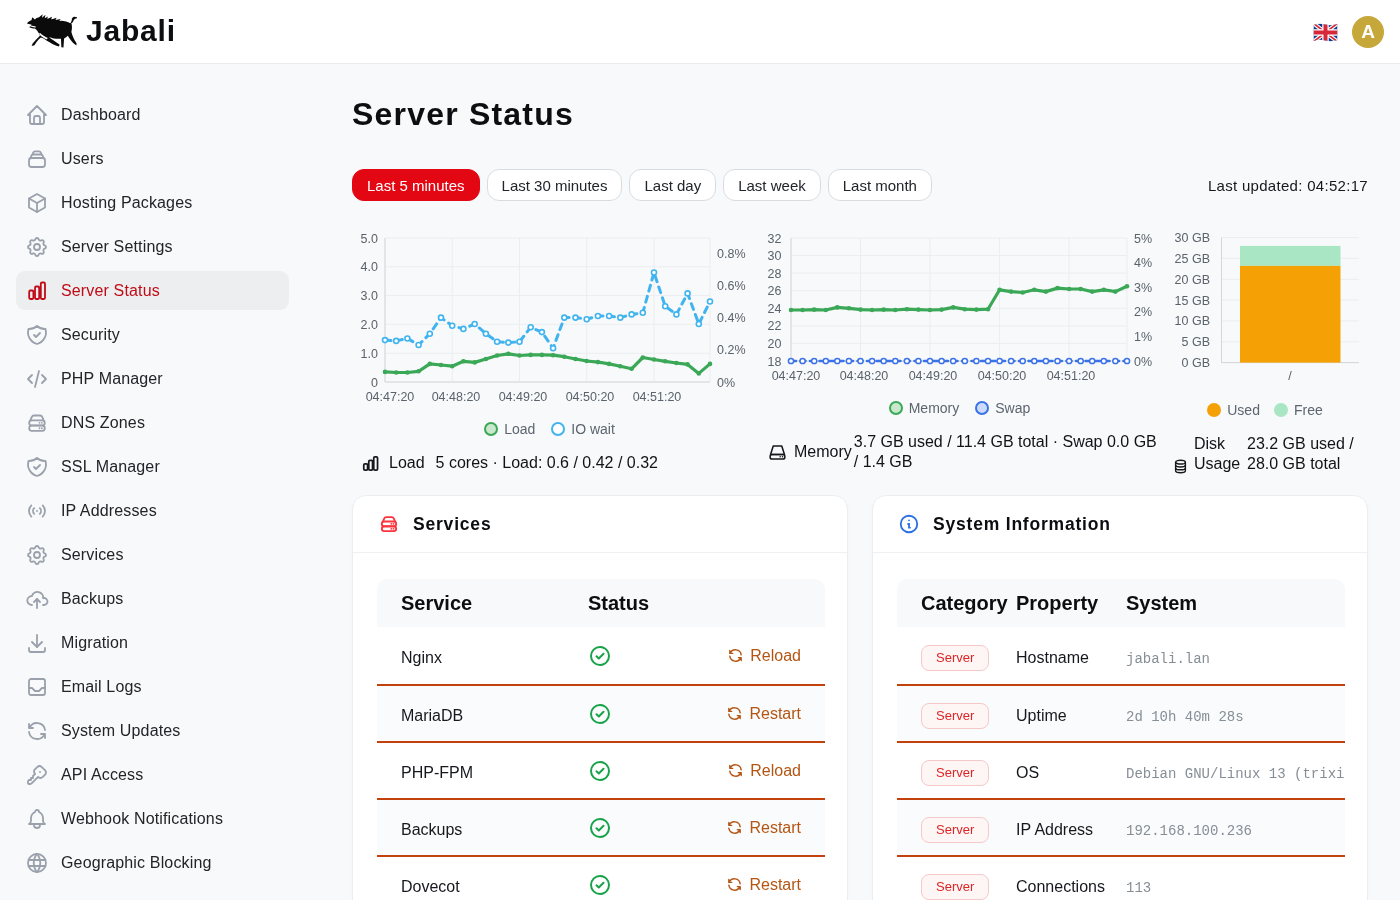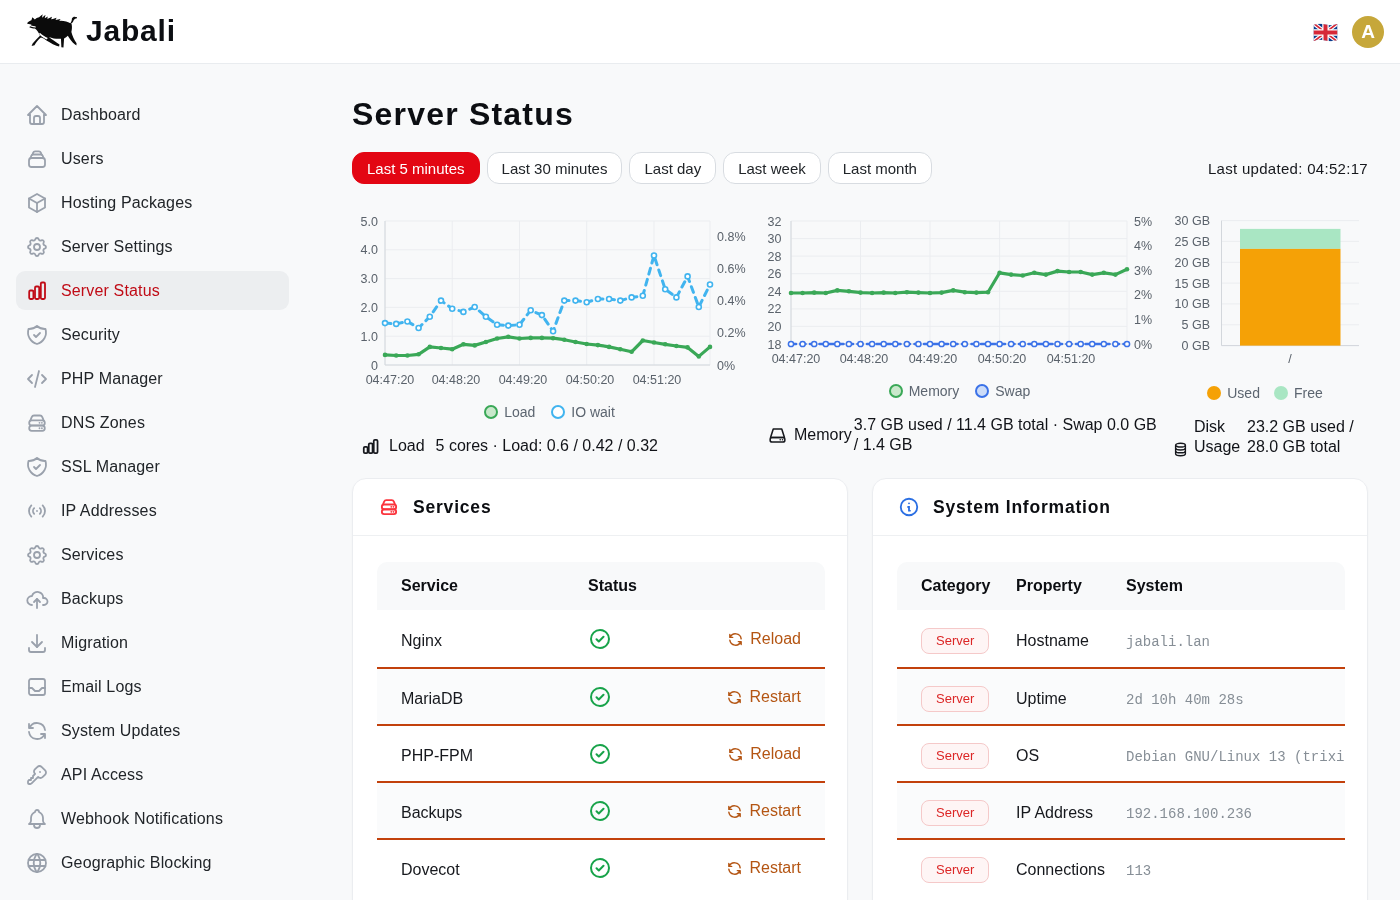--- a/index.html
+++ b/index.html
@@ -11,46 +11,46 @@
 .brand-name { font-size:30px; font-weight:bold; letter-spacing:0.8px; color:#0c0e12; margin-left:9px; }
 .top-right { position:absolute; right:16px; top:0; height:64px; display:flex; align-items:center; gap:14px; }
 .avatar { width:32px; height:32px; border-radius:50%; background:#c6a73a; color:#fff; font-weight:bold; font-size:19px; display:flex; align-items:center; justify-content:center; }
 .sidebar { position:fixed; top:64px; left:0; width:352px; height:836px; padding-top:31px; }
 .side-item { display:flex; align-items:center; height:39px; width:273px; margin:0 0 5px 16px; border-radius:9px; padding-left:9px; font-size:16px; letter-spacing:0.15px; color:#212529; }
 .side-item svg { width:24px; height:24px; margin-right:12px; stroke:#9aa1ac; stroke-width:1.8; }
 .side-item.active { background:#eceef0; color:#c00b16; }
 .side-item.active svg { stroke:#c00b16; }
 .main { position:absolute; left:352px; top:64px; width:1016px; }
 h1 { font-size:32px; font-weight:bold; letter-spacing:1.2px; color:#0c0e12; margin-top:32px; }
-.controls { display:flex; align-items:center; margin-top:19px; height:32px; }
+.controls { display:flex; align-items:center; margin-top:36px; height:32px; }
 .btn { height:32px; padding:0 14px; display:flex; align-items:center; border-radius:12px; border:1px solid #d8dce1; background:#fff; font-size:15px; color:#212529; margin-right:7px; }
 .btn.active { background:#e30613; border-color:#e30613; color:#fff; }
 .updated { margin-left:auto; font-size:15px; letter-spacing:0.3px; color:#16181d; }
 .charts { display:flex; margin-top:30px; height:241px; }
 .chartblock { position:relative; }
 .cb1 { width:395px; margin-right:10px; }
 .cb2 { width:405px; }
 .cb3 { width:206px; }
 .legend { position:absolute; width:100%; display:flex; justify-content:center; gap:16px; font-size:14px; color:#5c6570; }
 .legend span { display:flex; align-items:center; gap:6px; }
 .lchip { width:14px; height:14px; border-radius:50%; display:inline-block; }
 .cfoot { position:absolute; display:flex; font-size:16px; color:#111318; line-height:20px; }
 .cfoot svg { flex:none; }
 .cards { display:flex; gap:24px; margin-top:23px; }
 .card { width:496px; background:#fff; border:1px solid #ebedf0; border-radius:14px; box-shadow:0 1px 2px rgba(0,0,0,0.04); height:520px; }
 .card-head { display:flex; align-items:center; height:57px; padding-left:25px; border-bottom:1px solid #eef0f2; }
 .card-head .ttl { font-size:17.5px; font-weight:bold; letter-spacing:0.8px; margin-left:13px; color:#0c0e12; }
 .card-body { padding:26px 24px 0 24px; }
 table.tbl { width:448px; table-layout:fixed; border-collapse:separate; border-spacing:0; border-radius:10px; overflow:hidden; font-size:16px; }
-.tbl th { background:#f8f9fa; text-align:left; font-size:16px; font-weight:bold; color:#0c0e12; height:48px; padding:0; }
+.tbl th { background:#f8f9fa; text-align:left; font-size:20px; font-weight:bold; color:#0c0e12; height:48px; padding:0; }
 .tbl td { height:57px; padding:4px 0 0 0; border-top:2px solid #c2410c; }
 .tbl tr.alt td { background:#fafbfc; }
 .mono { font-family:"Liberation Mono", monospace; font-size:14px; color:#868e96; white-space:nowrap; }
 .badge { display:inline-block; font-size:13px; color:#dc2626; background:#fef5f5; border:1px solid #f5c9c9; border-radius:8px; padding:4px 14px 5px 14px; }
-.rlink { display:inline-flex; align-items:flex-end; gap:6px; color:#b45513; font-size:16px; }
+.rlink { display:inline-flex; align-items:center; gap:6px; color:#b45513; font-size:16px; }
 svg.tic { fill:none; stroke-linecap:round; stroke-linejoin:round; }
 </style>
 </head>
 <body>
 <div class="topbar">
   <div class="brand">
     <svg width="50" height="36" viewBox="0 0 48 33">
 <path fill="#0b0b0b" d="M0 9.2 C1.4 9.9 3 10.3 4.3 10.3 L2.2 12.8 C3.8 13.6 5.8 13.9 7.6 14.2 C9.5 15.7 11.4 18.2 12.4 21.0 C9.9 23.4 7.2 26 5.4 28.6 L4.4 30.9 L7.2 30.1 C8.8 27.3 11 24.6 13.4 22.8 L16 23.8 C19.4 26.3 23.7 28.9 28.2 30.7 L30.8 31.3 L31.2 29.5 C27.4 26.8 23.6 24.4 21 22.2 C24.6 23.6 28.8 24.3 32.6 23.9 L33 32.2 L35 32.4 L35.6 23.6 C36.9 23 38.2 22 39.2 21 C40.8 23.7 43.2 26.9 45.8 29.3 L47.4 30.3 L47.6 28.3 C45.4 25.3 43.6 21.3 42.6 17.5 C43.2 14.9 43.4 12.1 42.8 9.7 C39.4 7.5 35.6 7.1 32.6 6.7 L31.0 6.9 L32.2 4.9 L28.6 5.7 L27.4 5.9 L28.4 3.7 L24.8 4.9 L23.2 5.1 L24.0 2.9 L20.6 4.5 L19.4 4.7 L20.0 2.5 L17.0 4.3 L17.8 0.9 L14.4 3.7 L15.0 0.3 L11.6 3.4 C9.9 3.8 8.5 4.5 7.5 5.4 L5.2 3.3 L4.2 6.2 C2.6 6.7 1.0 7.8 0 9.2 Z"></path>
 <path fill="#0b0b0b" d="M40.6 10.2 C42.3 8.7 43.2 6.6 43.1 4.4 C44.1 2.6 46.2 2.3 47.4 3.4 L48.4 2.9 L48.2 4.2 C46.6 4.1 45.2 5.0 44.7 6.5 C44.1 8.4 42.6 9.9 40.6 10.2 Z"></path>
 <path fill="#fff" d="M1.4 9.8 C3.0 11.0 5.2 11.8 7.6 12.0 C8.4 12.1 8.8 12.7 8.4 13.1 C5.6 13.1 2.8 12.1 1.0 10.4 Z"></path>

